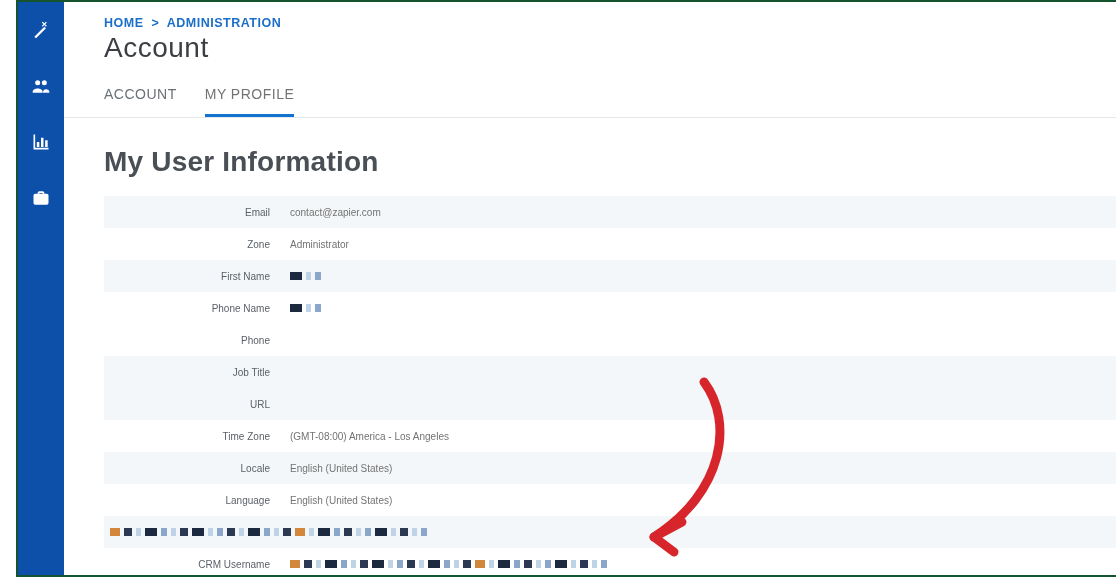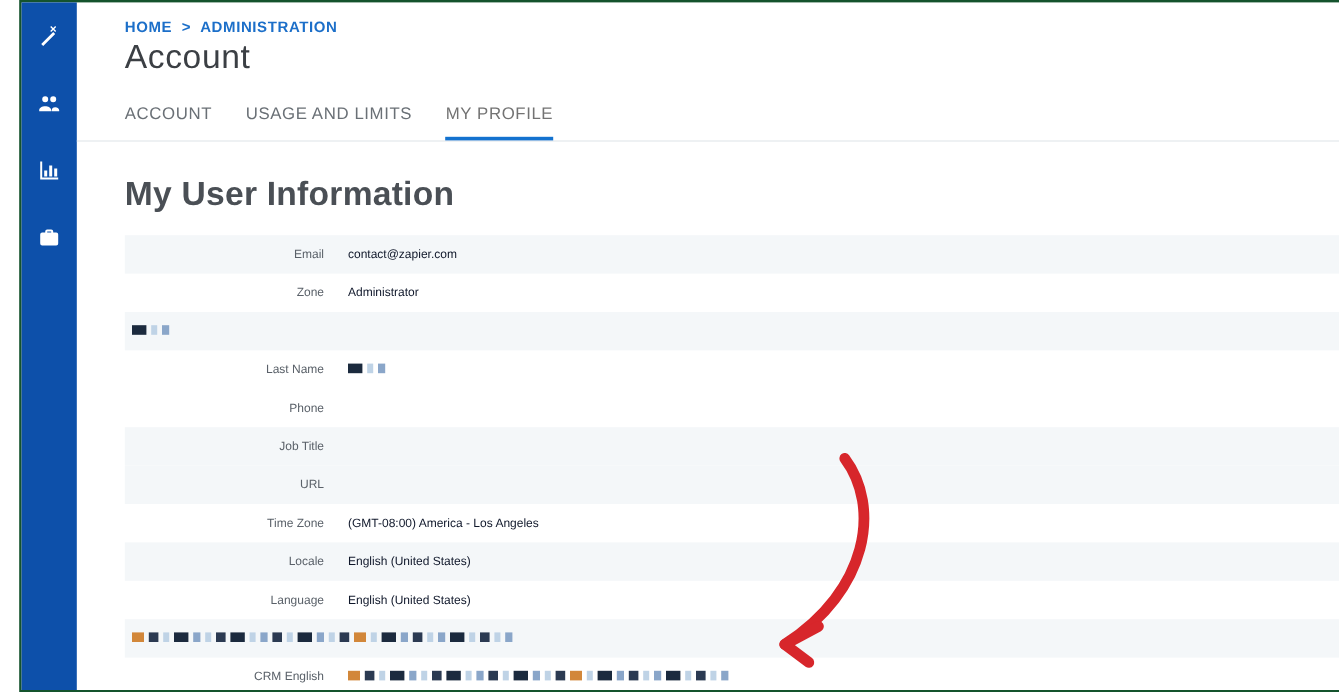--- a/index.html
+++ b/index.html
@@ -16,21 +16,21 @@
   .breadcrumb .sep { margin: 0 4px; color: #1c6fc9; }
   .page-title { font-size: 28px; color: #3b3f44; font-weight: 400; margin-top: 2px; letter-spacing: .5px; }
   .tabs { display: flex; gap: 28px; padding: 22px 0 0 40px; border-bottom: 1px solid #e3e8ec; }
   .tab { font-size: 14px; letter-spacing: .5px; color: #6a7076; padding-bottom: 12px; cursor: pointer; border-bottom: 3px solid transparent; }
   .tab.active { color: #737373; border-bottom-color: #1372cf; font-weight: 500; }
   .content { padding: 28px 0 0 40px; }
   .section-title { font-size: 28px; color: #4a4f55; font-weight: 700; margin-bottom: 18px; letter-spacing: .2px; }
   .field-row { display: flex; align-items: center; height: 32px; font-size: 10px; }
   .field-row.alt { background: #f4f7f9; }
   .field-label { width: 180px; text-align: right; padding-right: 14px; color: #5a6169; }
-  .field-value { color: #0f172a; padding-left: 6px; }
+  .field-value { color: #737373; padding-left: 6px; }
   
   .redacted { display: inline-flex; gap: 4px; align-items: center; filter: blur(0.3px); }
   .redacted span { display: inline-block; height: 8px; background: #2b3a52; }
   .redacted .a { width: 8px; background:#2b3a52; }
   .redacted .b { width: 6px; background:#8aa6c9; }
   .redacted .c { width: 10px; background:#d2873a; }
   .redacted .d { width: 5px; background:#bfd3e6; }
   .redacted .e { width: 12px; background:#1b2a3e; }
   
   .arrow-anno { position: absolute; left: 560px; top: 370px; pointer-events: none; }
@@ -70,44 +70,44 @@
       <div class="breadcrumb">
         <a style="color:inherit;text-decoration:none;cursor:pointer;">HOME</a>
         <span class="sep">&gt;</span>
         <a style="color:inherit;text-decoration:none;cursor:pointer;">ADMINISTRATION</a>
       </div>
       <h1 class="page-title">Account</h1>
     </div>
 
     <div class="tabs">
       <div class="tab">ACCOUNT</div>
-      <div class="tab">USAGE AND LIMITS</div>
       <div class="tab active">MY PROFILE</div>
     </div>
 
     <div class="content">
       <h2 class="section-title">My User Information</h2>
       <div id="fields">
           <div class="field-row alt">
             <div class="field-label">Email</div>
             <div class="field-value">contact@zapier.com</div>
           </div>
           <div class="field-row">
             <div class="field-label">Zone</div>
             <div class="field-value">Administrator</div>
           </div>
           <div class="field-row alt">
-            <div class="field-value"><span class="redacted">
-                <span class="e"></span>
-                <span class="d"></span>
-                <span class="b"></span>
-              </span></div>
-          </div>
-          <div class="field-row">
-            <div class="field-label">Last Name</div>
+            <div class="field-label">First Name</div>
+            <div class="field-value"><span class="redacted">
+                <span class="e"></span>
+                <span class="d"></span>
+                <span class="b"></span>
+              </span></div>
+          </div>
+          <div class="field-row">
+            <div class="field-label">Phone Name</div>
             <div class="field-value"><span class="redacted">
                 <span class="e"></span>
                 <span class="d"></span>
                 <span class="b"></span>
               </span></div>
           </div>
           <div class="field-row">
             <div class="field-label">Phone</div>
             <div class="field-value"></div>
           </div>
@@ -157,21 +157,21 @@
                 <span class="d"></span>
                 <span class="b"></span>
                 <span class="e"></span>
                 <span class="d"></span>
                 <span class="a"></span>
                 <span class="d"></span>
                 <span class="b"></span>
               </span></div>
           </div>
           <div class="field-row">
-            <div class="field-label">CRM English</div>
+            <div class="field-label">CRM Username</div>
             <div class="field-value"><span class="redacted">
                 <span class="c"></span>
                 <span class="a"></span>
                 <span class="d"></span>
                 <span class="e"></span>
                 <span class="b"></span>
                 <span class="d"></span>
                 <span class="a"></span>
                 <span class="e"></span>
                 <span class="d"></span>

